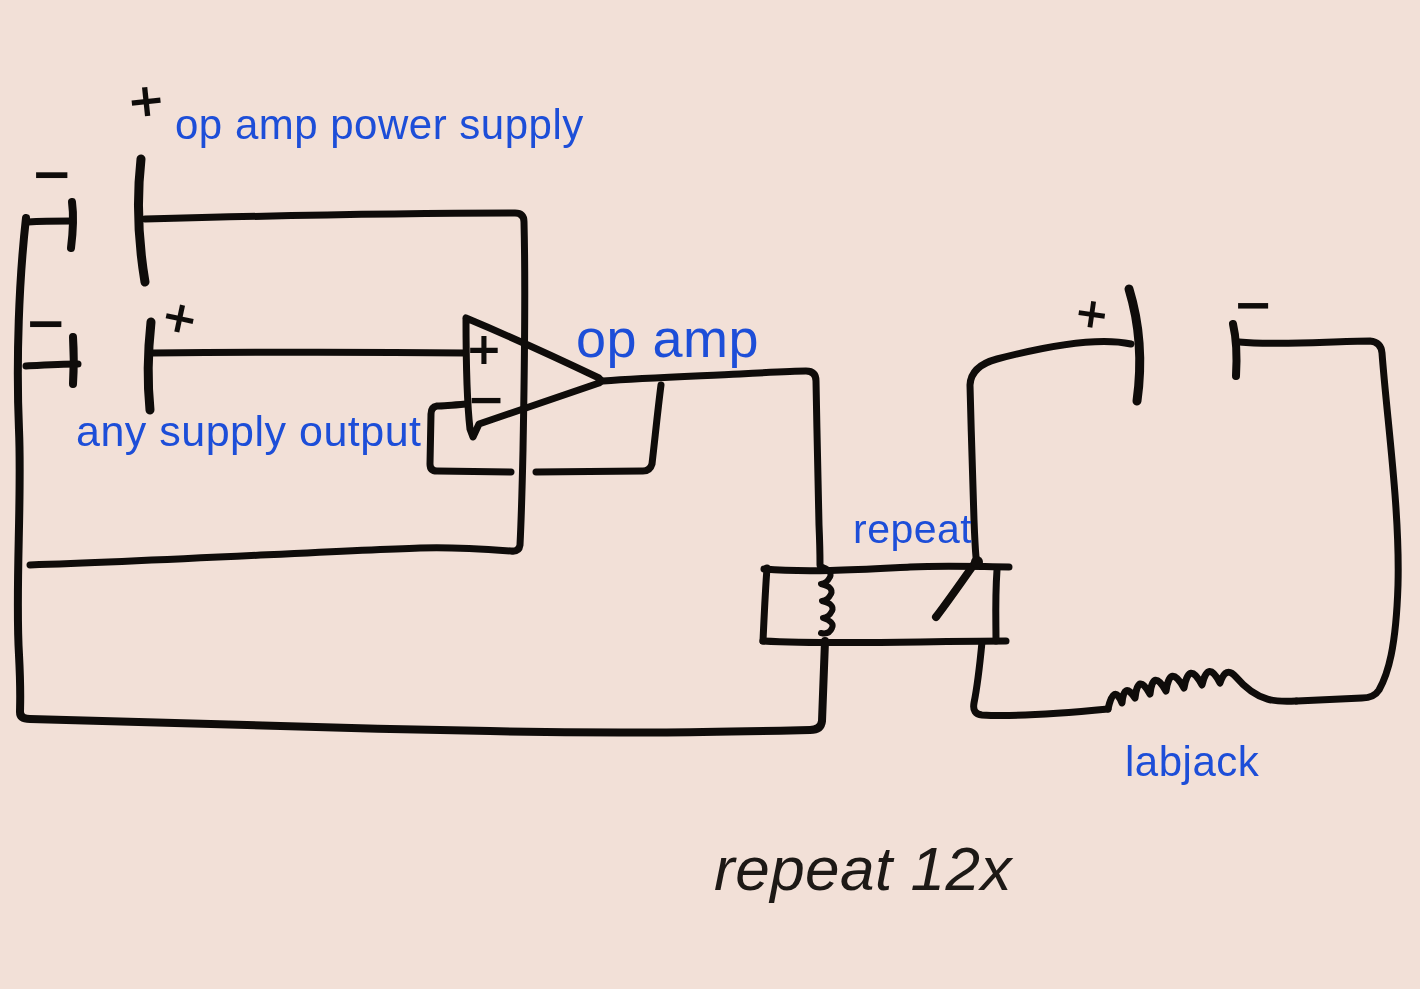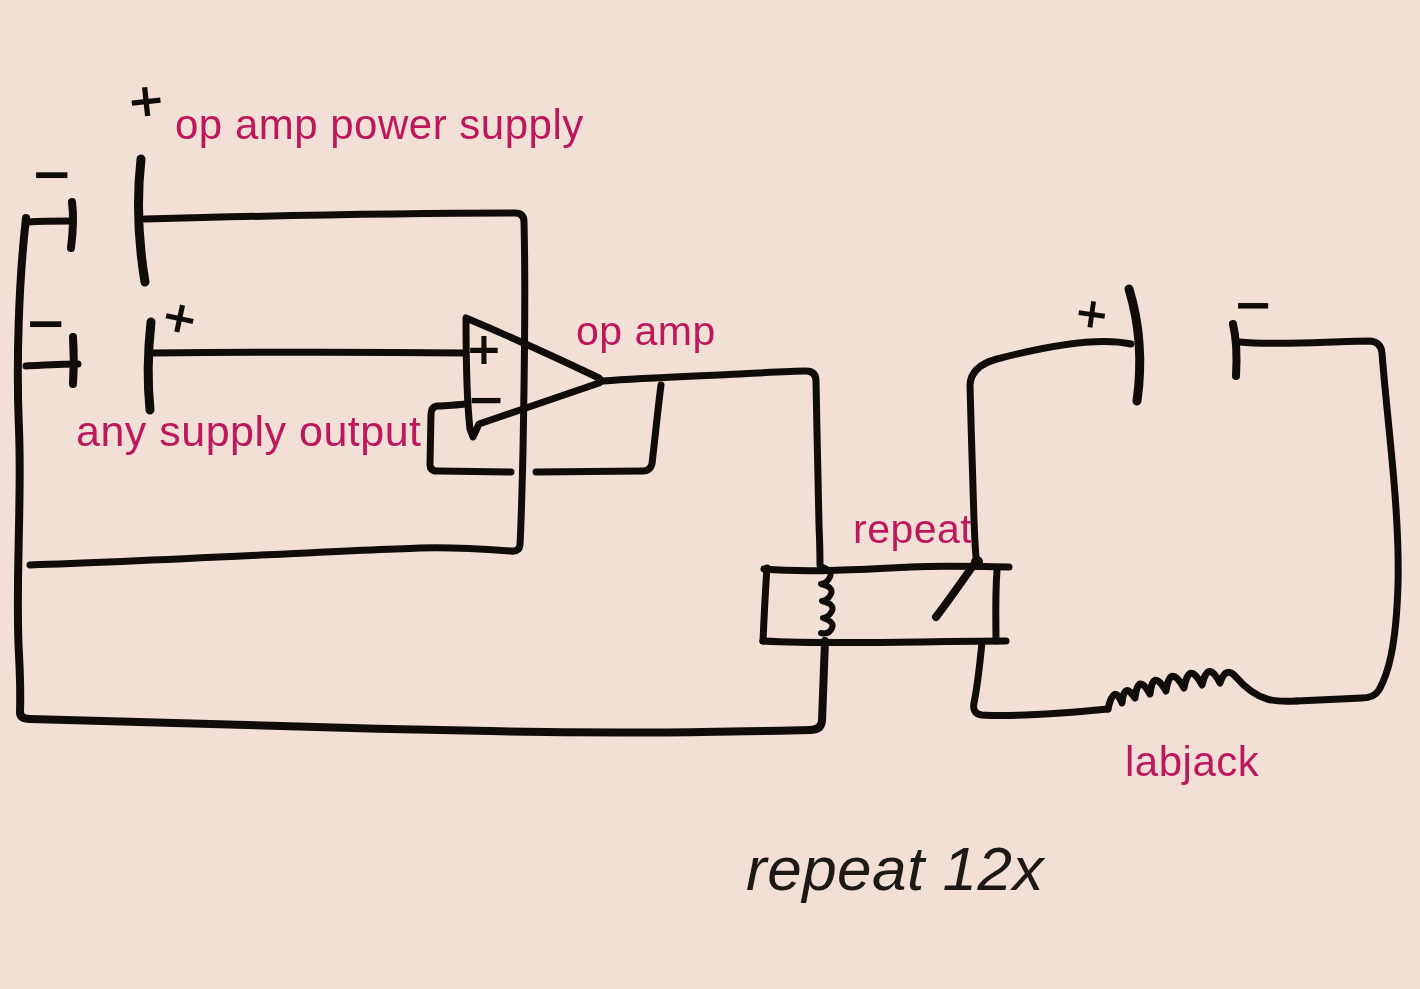--- a/index.html
+++ b/index.html
@@ -6,33 +6,33 @@
   body{font-family:"Liberation Sans","DejaVu Sans",sans-serif;}
   .stage{
     position:relative;
     width:1420px;height:989px;
     background:#f2e0d7;
     overflow:hidden;
   }
   .stage svg{position:absolute;left:0;top:0;}
   .label{
     position:absolute;
-    color:#be185d;
+    color:#1d4ed8;
     white-space:nowrap;
     letter-spacing:0.5px;
     line-height:1;
     user-select:none;
   }
   .lbl-opamp-supply {left:175px; top:104px; font-size:42px;}
   .lbl-labjack      {left:76px;  top:410px; font-size:43px;}
-  .lbl-opamp        {left:576px; top:311px; font-size:41px;}
+  .lbl-opamp        {left:576px; top:311px; font-size:54px;}
   .lbl-relay        {left:853px; top:509px; font-size:41px;}
   .lbl-beefy        {left:1031px;top:219px; font-size:42px;}
   .lbl-solenoid     {left:1125px;top:741px; font-size:42px;}
-  .lbl-repeat       {left:714px; top:838px; font-size:62px; font-style:italic; color:#1d1916;margin-left:32px;}
+  .lbl-repeat       {left:714px; top:838px; font-size:62px; font-style:italic; color:#1d1916;}
   .sign{
     font-family:"DejaVu Sans","Liberation Sans",sans-serif;
     font-weight:bold;
   }
 </style>
 </head>
 <body>
 
 <div class="stage">
 

